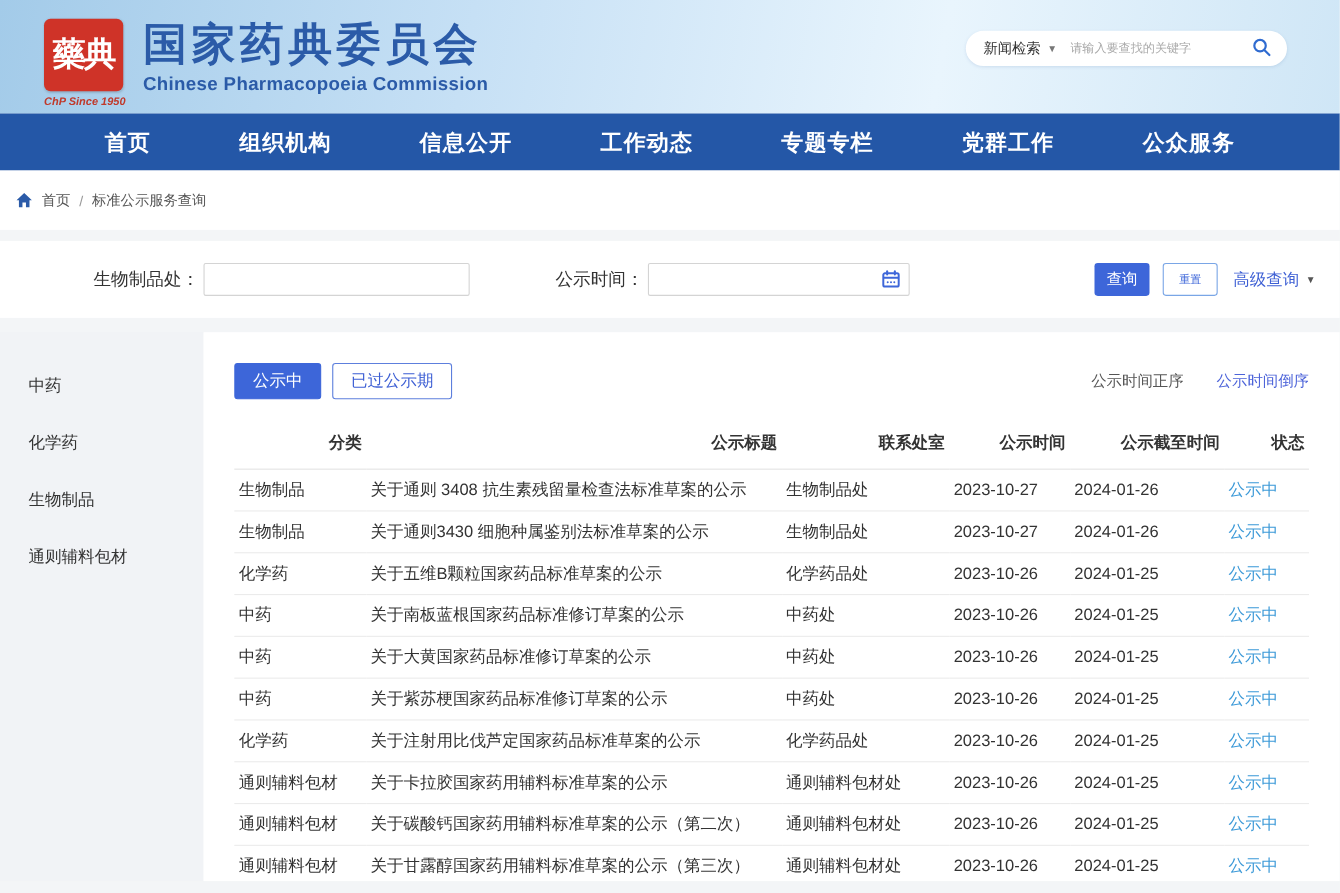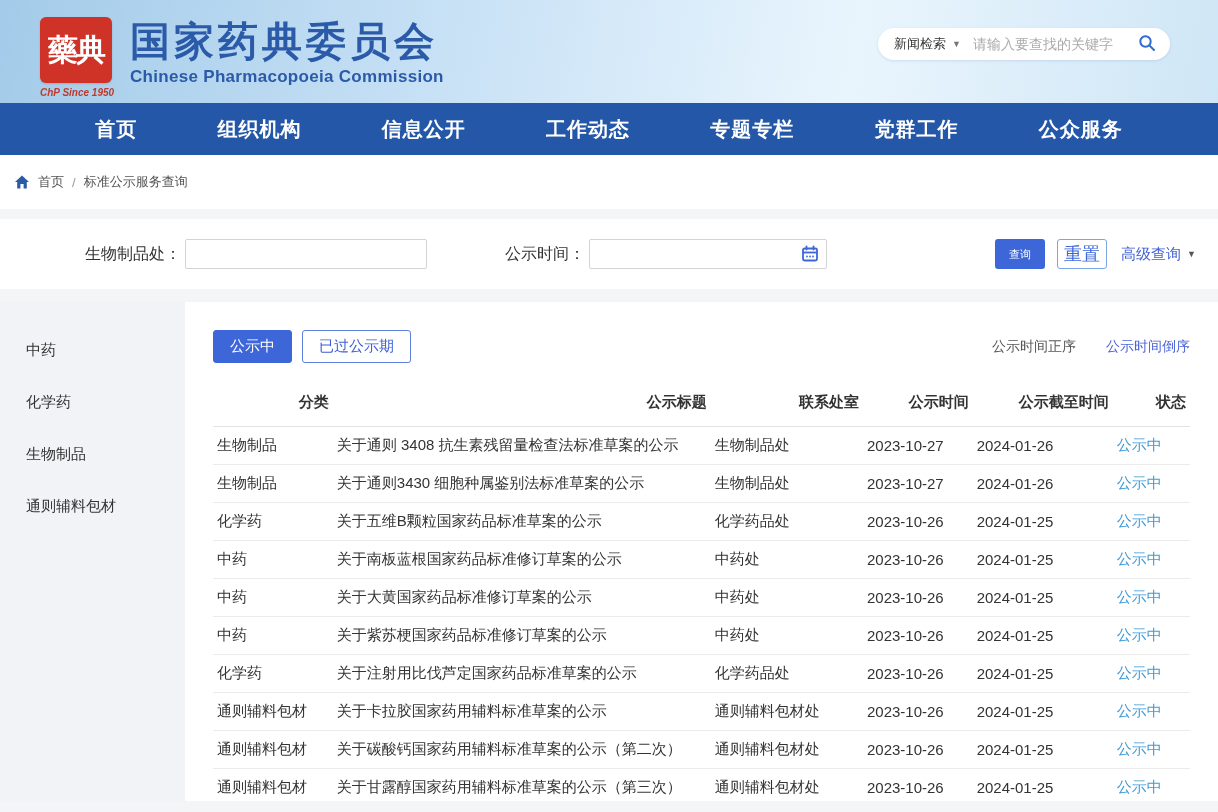--- a/index.html
+++ b/index.html
@@ -19,21 +19,21 @@
     font-size:10px; font-style:italic; color:#c0392b; font-weight:bold; white-space:nowrap; }
   .brand-text { margin-left:18px; margin-top:2px; }
   .brand-cn { font-size:40px; font-weight:bold; color:#2b5ba8; letter-spacing:4px; line-height:1.1; }
   .brand-en { font-size:17px; font-weight:bold; color:#2b5ba8; margin-top:4px; letter-spacing:.3px; }
 
   .header-search { position:absolute; right:48px; top:28px; width:292px; height:32px;
     background:#fff; border-radius:16px; display:flex; align-items:center; padding:0 12px 0 16px;
     box-shadow:0 1px 3px rgba(60,100,160,.15); }
   .search-cat { font-size:13px; color:#333; cursor:pointer; display:flex; align-items:center; white-space:nowrap; }
   .caret { font-size:9px; color:#777; margin-left:6px; }
-  .search-input { border:none; outline:none; flex:1; margin-left:12px; font-size:14px; color:#333;
+  .search-input { border:none; outline:none; flex:1; margin-left:12px; font-size:11px; color:#333;
     background:transparent; min-width:0; }
   .search-input::placeholder { color:#aaa; }
   .search-btn { width:22px; height:22px; border:none; background:transparent; cursor:pointer;
     display:flex; align-items:center; justify-content:center; padding:0; }
 
   
   .main-nav { height:52px; background:#2457a7; display:flex; align-items:center;
     justify-content:space-around; padding:0 55px; }
   .nav-item { color:#fff; font-size:20px; font-weight:bold; cursor:pointer; letter-spacing:1px; }
 
@@ -50,23 +50,23 @@
     padding:0 22px 0 85px; }
   .f-label { font-size:16px; color:#333; white-space:nowrap; }
   .f-input { width:242px; height:30px; border:1px solid #d4d4d4; border-radius:2px;
     margin-left:4px; padding:0 8px; font-size:14px; outline:none; }
   .f-gap { width:78px; }
   .date-box { position:relative; margin-left:4px; }
   .date-box .f-input { margin-left:0; width:238px; padding-right:32px; }
   .cal-icon { position:absolute; right:8px; top:6px; cursor:pointer; }
   .filter-actions { margin-left:auto; display:flex; align-items:center; }
   .btn-query { width:50px; height:30px; background:#3d66d9; color:#fff; border:none; border-radius:3px;
-    font-size:11px; cursor:pointer; }
+    font-size:14px; cursor:pointer; }
   .btn-reset { width:50px; height:30px; background:#fff; color:#3d66d9; border:1px solid #7aa6e6;
-    border-radius:3px; font-size:18px; cursor:pointer; margin-left:12px; }
+    border-radius:3px; font-size:10px; cursor:pointer; margin-left:12px; }
   .btn-advanced { margin-left:14px; background:none; border:none; color:#3d5fd4; font-size:15px;
     cursor:pointer; display:flex; align-items:center; }
   .btn-advanced .caret { color:#555; }
 
   
   .main-area { display:flex; margin-top:13px; height:499px; }
   .sidebar { width:185px; background:#f1f3f6; padding-top:22px; flex-shrink:0; }
   .side-item { height:52px; display:flex; align-items:center; padding-left:26px;
     font-size:15px; color:#333; cursor:pointer; }
   .content { flex:1; background:#fff; padding:0 28px; }

